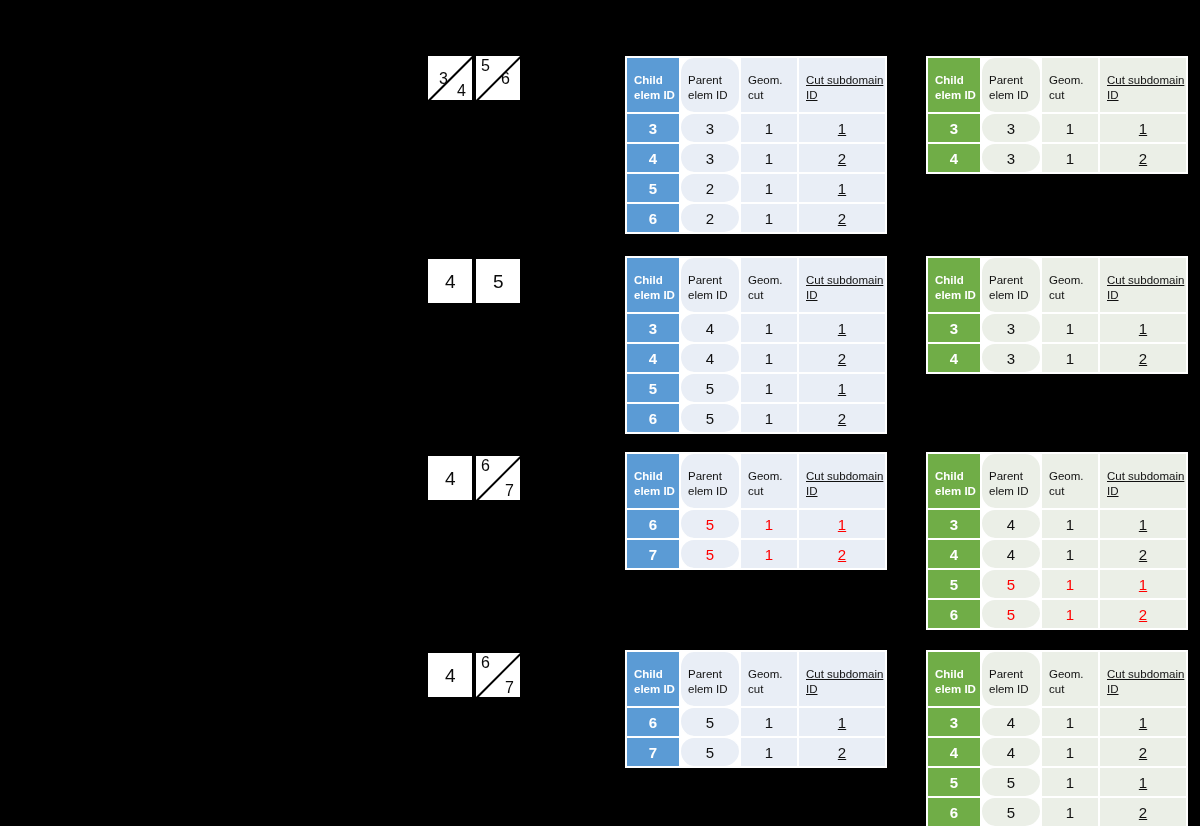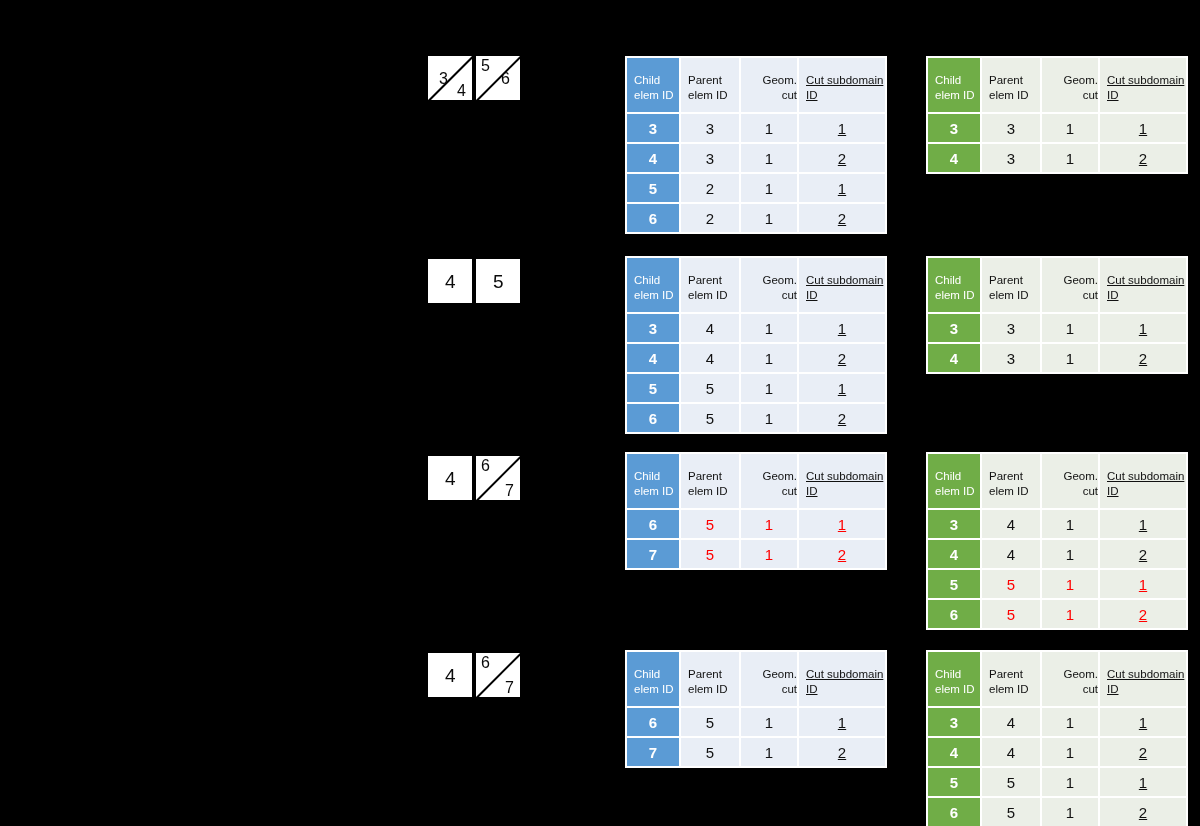--- a/index.html
+++ b/index.html
@@ -64,21 +64,21 @@
     margin: 0;
     vertical-align: middle;
     box-sizing: border-box;
   }
 
   
   .hdr-id {
     width: 52px;
     height: 54px;
     font-size: 11.5px;
-    font-weight: normal;
+    font-weight: bold;
     color: #ffffff;
     text-align: left;
     padding: 6px 0 0 7px !important;
     line-height: 1.28;
   }
   .blue .hdr-id  { background: #5B9BD5; }
   .green .hdr-id { background: #70AD47; }
 
   .hdr-cell {
     height: 54px;
@@ -86,22 +86,22 @@
     font-weight: normal;
     color: #111111;
     text-align: left;
     padding: 6px 0 0 7px !important;
     line-height: 1.28;
     border-left: 2px solid #ffffff;
   }
   .blue  .hdr-cell { background: #E9EEF6; }
   .green .hdr-cell { background: #EBEFE7; }
 
-  .w-parent { width: 60px; }
-  .w-geom   { width: 58px; text-align: right; }
+  .w-parent { width: 60px; border-radius: 15px; }
+  .w-geom   { width: 58px; }
   .w-sub    { width: 88px; text-decoration: underline; }
 
   
   .id-cell {
     width: 52px;
     height: 30px;
     font-size: 15px;
     font-weight: bold;
     color: #ffffff;
     text-align: center;

